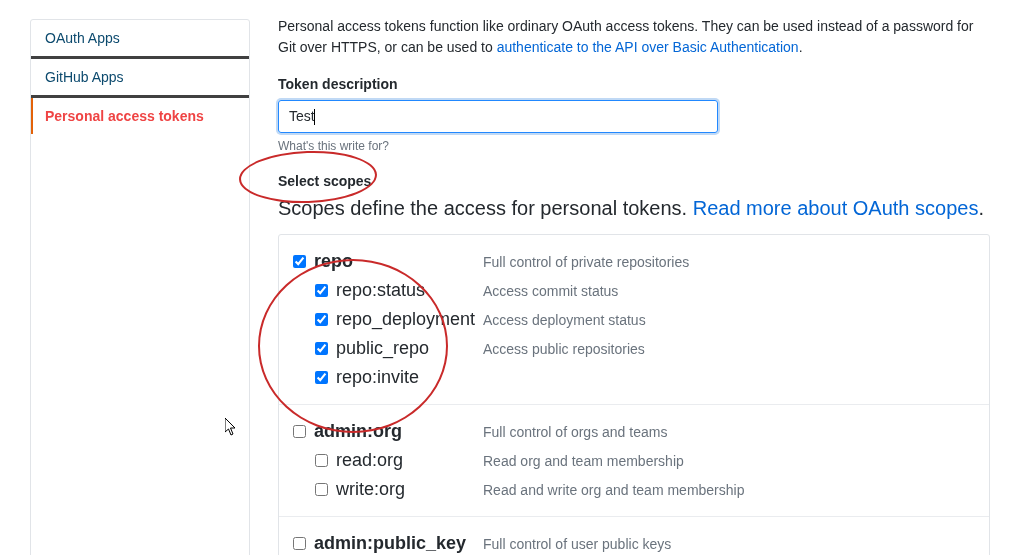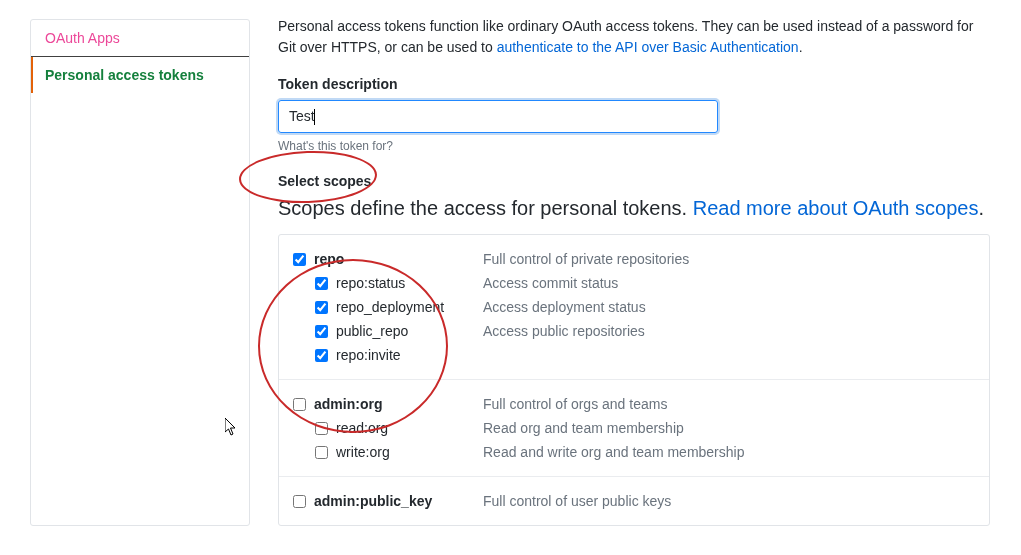--- a/index.html
+++ b/index.html
@@ -17,28 +17,28 @@
     .sidebar {
       width: 220px;
       border: 1px solid #e1e4e8;
       border-radius: 3px;
       flex-shrink: 0;
       margin-top: 3px;
     }
     .sidebar-item {
       display: block;
       padding: 10px 14px;
-      color: #ec4899;
-      border-bottom: 1px solid #404040;
+      color: #0c4a6e;
+      border-bottom: 3px solid #404040;
       cursor: pointer;
       font-size: 14px;
     }
     .sidebar-item:last-child { border-bottom: none; }
     .sidebar-item.active {
-      color: #15803d;
+      color: #ef4444;
       font-weight: 600;
       border-left: 2px solid #e36209;
       padding-left: 12px;
     }
     .main {
       flex: 1;
       padding-left: 28px;
       max-width: 740px;
     }
     h1 {
@@ -100,21 +100,21 @@
       display: flex;
       align-items: center;
       flex-shrink: 0;
     }
     .scope-row.child .scope-left { padding-left: 22px; }
     .scope-checkbox {
       margin-right: 8px;
       width: 13px;
       height: 13px;
     }
-    .scope-name { font-size: 14px; }
+    .scope-name { font-size: 18px; }
     .scope-row.parent .scope-name { font-weight: 600; }
     .scope-desc {
       color: #6a737d;
       font-size: 14px;
     }
     .ellipse-token {
       position: absolute;
       border: 2px solid #c92a2a;
       border-radius: 50%;
       pointer-events: none;
@@ -148,33 +148,34 @@
       vertical-align: middle;
       margin-left: -1px;
     }
   </style>
 </head>
 <body>
 
 <div class="container">
   <div class="sidebar">
     <div class="sidebar-item">OAuth Apps</div>
+    <div class="sidebar-item">GitHub Apps</div>
     <div class="sidebar-item active">Personal access tokens</div>
   </div>
 
   <div class="main">
     <p class="intro">
       <span>Personal access tokens function like ordinary OAuth access tokens. They can be used instead of a password for Git over HTTPS, or can be used to </span><a href="#">authenticate to the API over Basic Authentication</a><span>.</span>
     </p>
 
     <label class="field-label">Token description</label>
     <div style="position:relative;">
       <div class="text-input"><span>Test</span><span class="caret"></span></div>
     </div>
-    <p class="help-text">What's this token for?</p>
+    <p class="help-text">What's this write for?</p>
 
     <label class="field-label">Select scopes</label>
     <p class="scope-intro">
       <span>Scopes define the access for personal tokens. </span><a href="#">Read more about OAuth scopes</a><span>.</span>
     </p>
 
     <div class="scope-box">
       <div class="scope-group">
         <div class="scope-row parent">
           <div class="scope-left">

